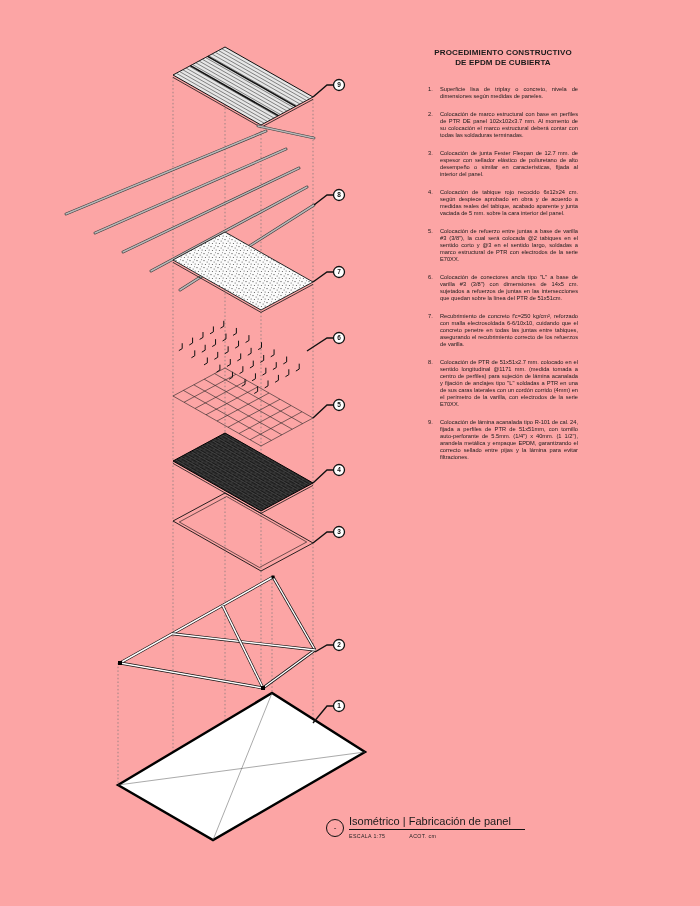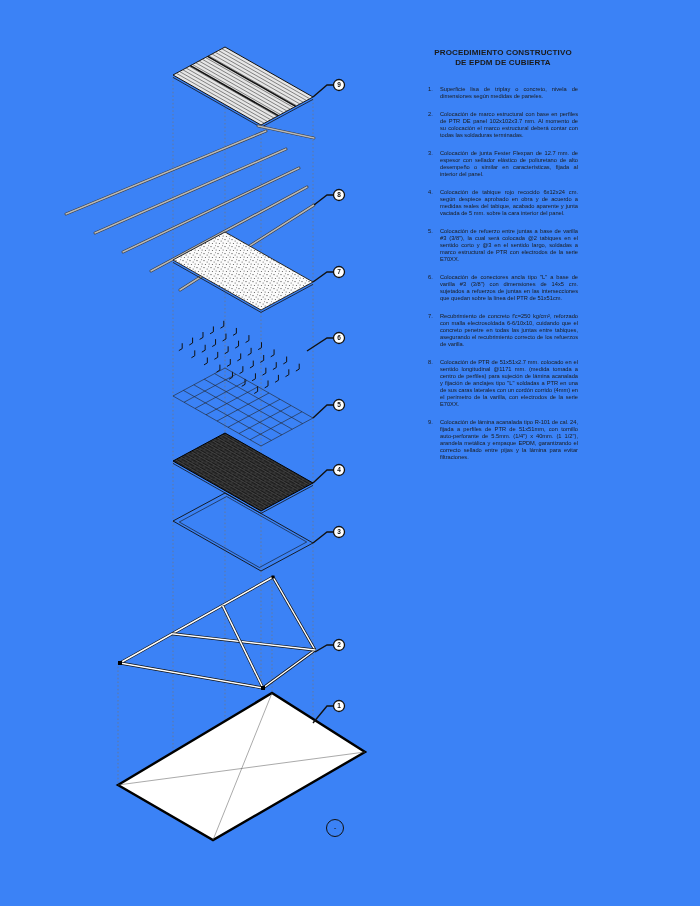--- a/index.html
+++ b/index.html
@@ -1,16 +1,16 @@
 <!DOCTYPE html>
 <html><head>
 <meta charset="utf-8">
 <style>
   html,body{margin:0;padding:0;background:#fff;}
-  .canvas{position:relative;width:700px;height:906px;background:#3b82f6;
+  .canvas{position:relative;width:700px;height:906px;background:#fca5a5;
           font-family:"Liberation Sans",sans-serif;color:#1a1a1a;overflow:hidden;}
   #iso-svg{position:absolute;left:0;top:0;}
   .notes{position:absolute;left:428px;top:48px;width:150px;}
   .notes-title{font-weight:bold;font-size:8px;line-height:9.5px;text-align:center;letter-spacing:.15px;}
   #steps{margin-top:19px;}
   .step{position:relative;padding-left:12px;margin-bottom:11px;font-size:5.7px;line-height:7px;text-align:justify;}
   .step .num{position:absolute;left:0;top:0;}
   .footer{position:absolute;left:326px;top:815px;display:flex;align-items:flex-start;}
   .bubble{width:16px;height:16px;border:1.7px solid #111;border-radius:50%;margin-top:4px;
           display:flex;align-items:center;justify-content:center;font-size:8px;line-height:1;}
@@ -235,14 +235,21 @@
         <div class="step"><span class="num">5.</span><span>Colocación de refuerzo entre juntas a base de varilla #3 (3/8"), la cual será colocada @2 tabiques en el sentido corto y @3 en el sentido largo, soldadas a marco estructural de PTR con electrodos de la serie E70XX.</span></div>
         <div class="step"><span class="num">6.</span><span>Colocación de conectores ancla tipo "L" a base de varilla #3 (3/8") con dimensiones de 14x5 cm. sujetados a refuerzos de juntas en las intersecciones que quedan sobre la línea del PTR de 51x51cm.</span></div>
         <div class="step"><span class="num">7.</span><span>Recubrimiento de concreto f'c=250 kg/cm², reforzado con malla electrosoldada 6-6/10x10, cuidando que el concreto penetre en todas las juntas entre tabiques, asegurando el recubrimiento correcto de los refuerzos de varilla.</span></div>
         <div class="step"><span class="num">8.</span><span>Colocación de PTR de 51x51x2.7 mm. colocado en el sentido longitudinal @1171 mm. (medida tomada a centro de perfiles) para sujeción de lámina acanalada y fijación de anclajes tipo "L" soldadas a PTR en una de sus caras laterales con un cordón corrido (4mm) en el perímetro de la varilla, con electrodos de la serie E70XX.</span></div>
         <div class="step"><span class="num">9.</span><span>Colocación de lámina acanalada tipo R-101 de cal. 24, fijada a perfiles de PTR de 51x51mm, con tornillo auto-perforante de 5.5mm. (1/4") x 40mm. (1 1/2"), arandela metálica y empaque EPDM, garantizando el correcto sellado entre pijas y la lámina para evitar filtraciones.</span></div>
       </div>
   </div>
 
   <div class="footer">
     <div class="bubble">-</div>
+    <div class="vt-wrap">
+      <div class="view-title">Isométrico | Fabricación de panel</div>
+      <div class="view-sub">
+        <span>ESCALA  1:75</span>
+        <span>ACOT.  cm</span>
+      </div>
+    </div>
   </div>
 </div>
 
 </body></html>

